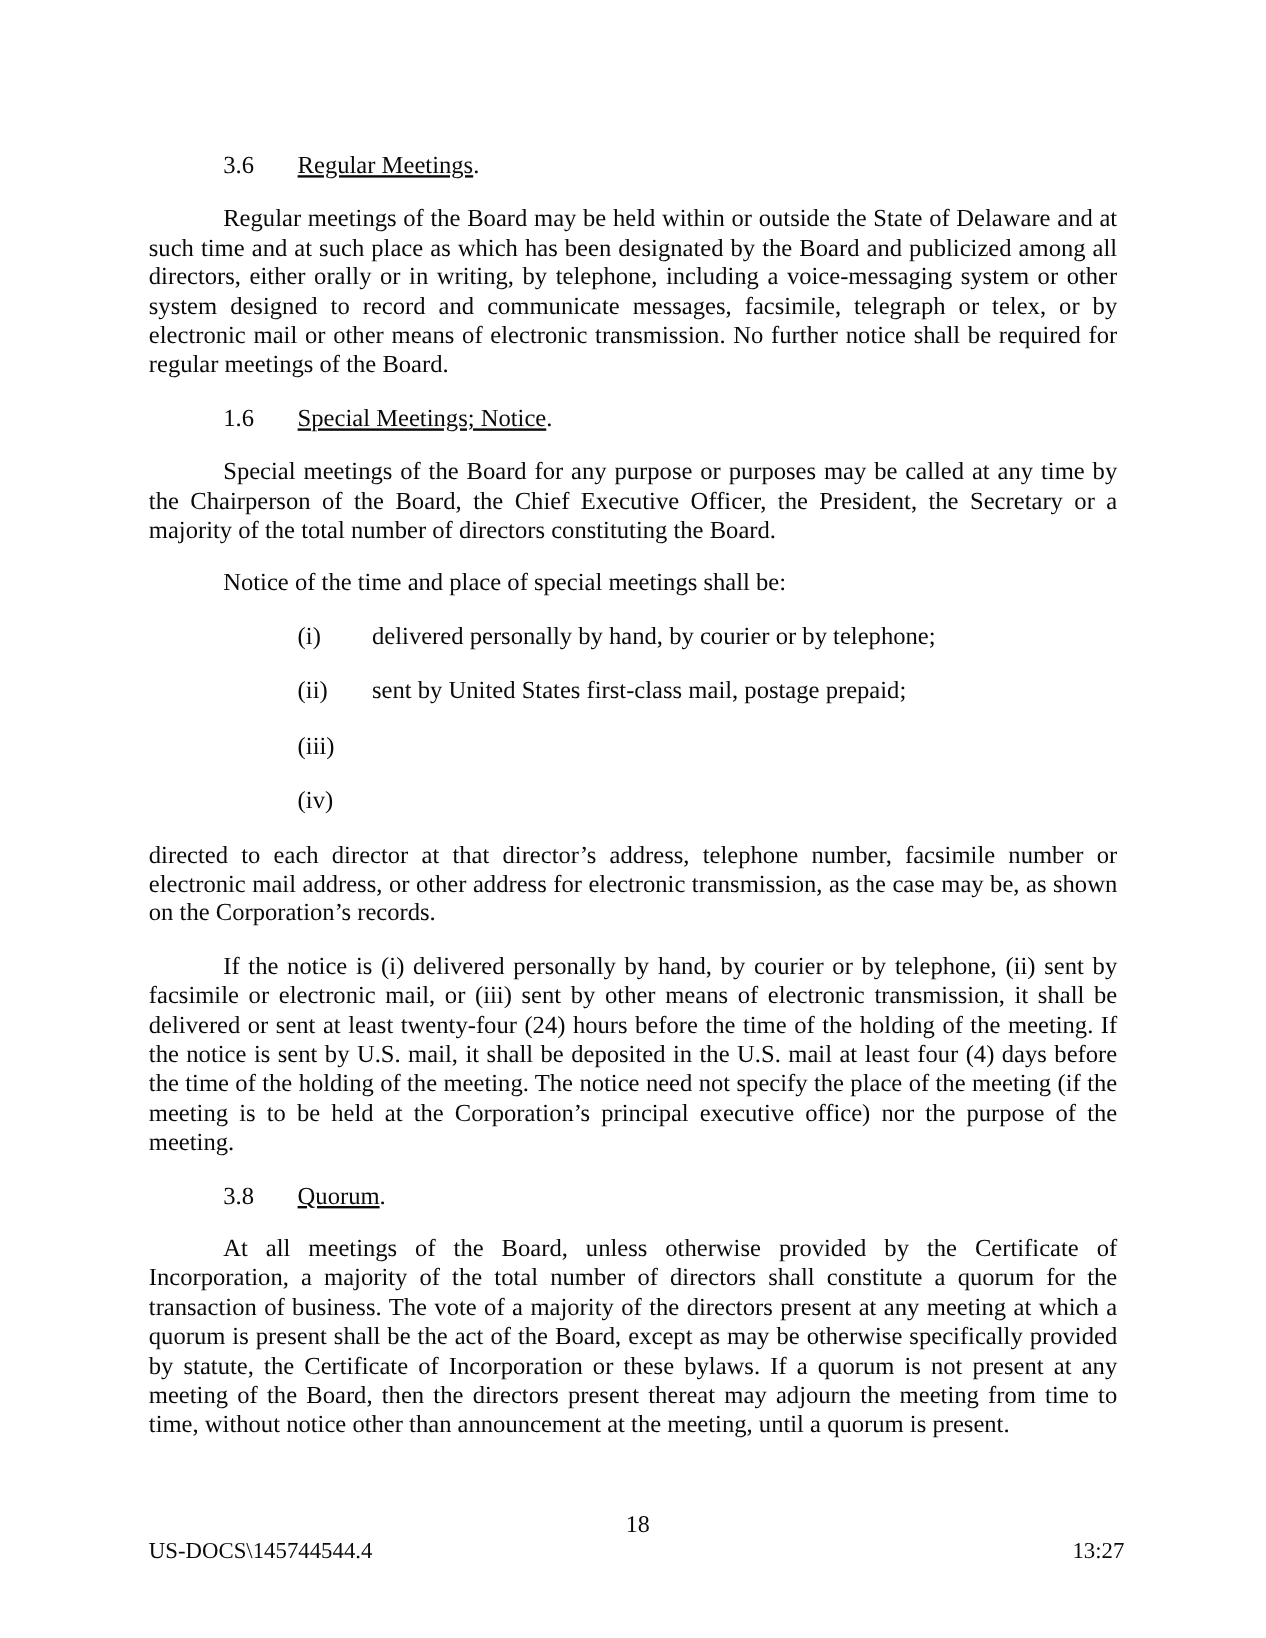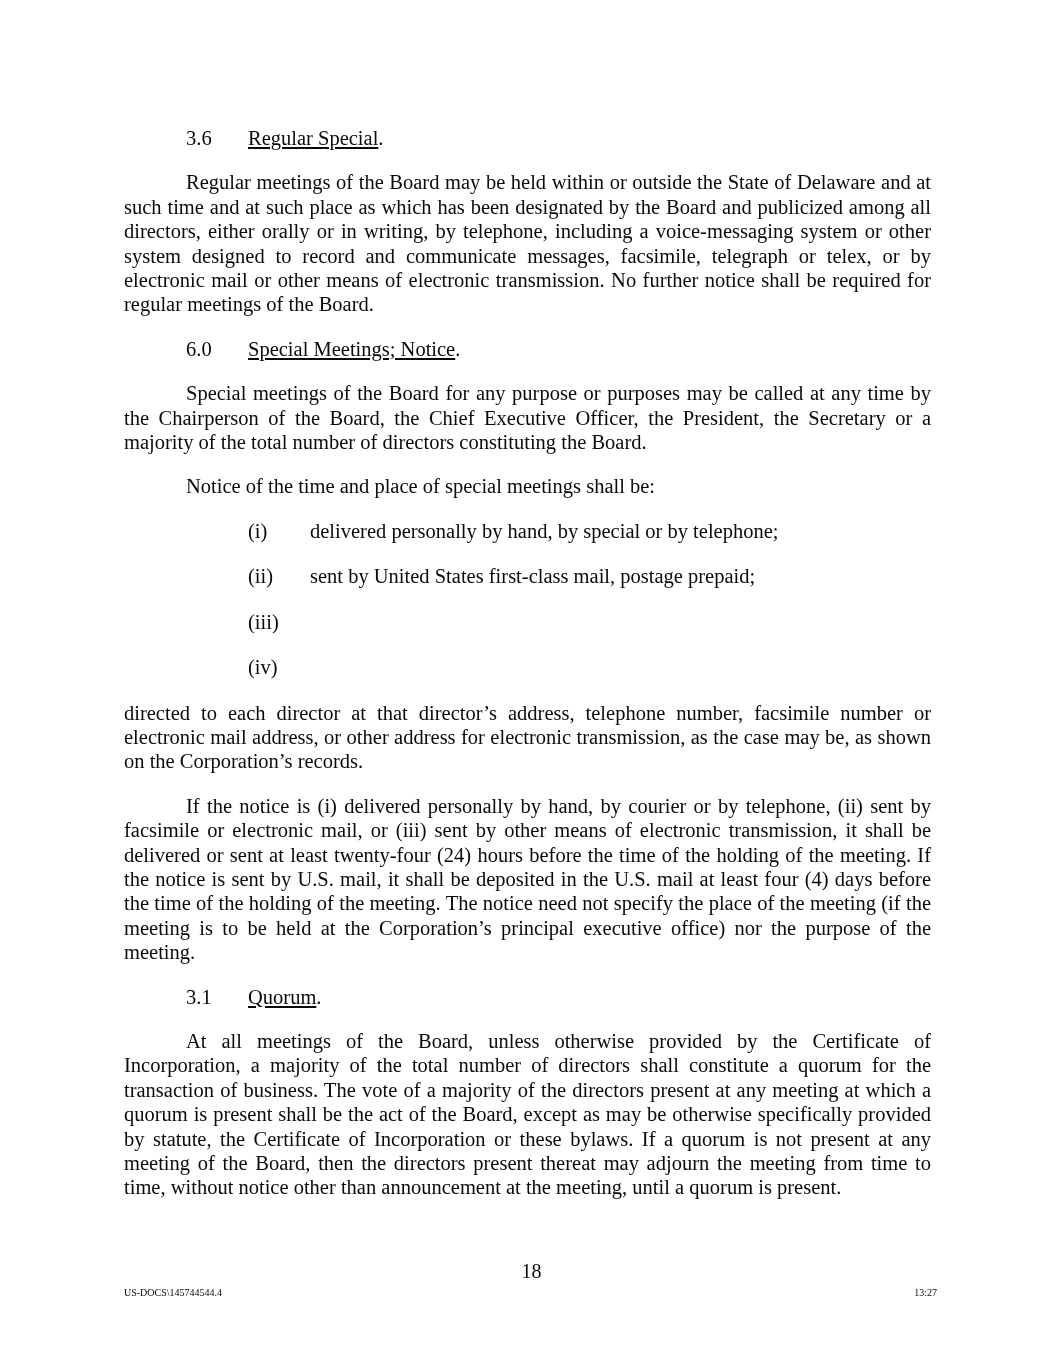--- a/index.html
+++ b/index.html
@@ -61,67 +61,67 @@
     font-size: 20px;
     line-height: 24px;
   }
   .footer-row {
     position: absolute;
     top: 1284px;
     left: 124px;
     right: 118px;
     display: flex;
     justify-content: space-between;
-    font-size: 10px;
+    font-size: 19px;
     line-height: 18px;
   }
 </style>
 </head>
 <body>
 
 <div class="page-content">
 
   <p class="heading">
-    <span class="h-num">3.6</span><span class="h-title">Regular Special</span><span class="h-period">.</span>
+    <span class="h-num">3.6</span><span class="h-title">Regular Meetings</span><span class="h-period">.</span>
   </p>
 
   <p class="para">Regular meetings of the Board may be held within or outside the State of Delaware and at such time and at such place as which has been designated by the Board and publicized among all directors, either orally or in writing, by telephone, including a voice-messaging system or other system designed to record and communicate messages, facsimile, telegraph or telex, or by electronic mail or other means of electronic transmission. No further notice shall be required for regular meetings of the Board.</p>
 
   <p class="heading">
-    <span class="h-num">6.0</span><span class="h-title">Special Meetings; Notice</span><span class="h-period">.</span>
+    <span class="h-num">1.6</span><span class="h-title">Special Meetings; Notice</span><span class="h-period">.</span>
   </p>
 
   <p class="para">Special meetings of the Board for any purpose or purposes may be called at any time by the Chairperson of the Board, the Chief Executive Officer, the President, the Secretary or a majority of the total number of directors constituting the Board.</p>
 
   <p class="para">Notice of the time and place of special meetings shall be:</p>
 
   <div class="list-item">
     <span class="li-marker">(i)</span>
-    <span class="li-text">delivered personally by hand, by special or by telephone;</span>
+    <span class="li-text">delivered personally by hand, by courier or by telephone;</span>
   </div>
 
   <div class="list-item">
     <span class="li-marker">(ii)</span>
     <span class="li-text">sent by United States first-class mail, postage prepaid;</span>
   </div>
 
   <div class="list-item">
     <span class="li-marker">(iii)</span>
   </div>
 
   <div class="list-item">
     <span class="li-marker">(iv)</span>
   </div>
 
   <p class="para no-indent">directed to each director at that director’s address, telephone number, facsimile number or electronic mail address, or other address for electronic transmission, as the case may be, as shown on the Corporation’s records.</p>
 
   <p class="para">If the notice is (i) delivered personally by hand, by courier or by telephone, (ii) sent by facsimile or electronic mail, or (iii) sent by other means of electronic transmission, it shall be delivered or sent at least twenty-four (24) hours before the time of the holding of the meeting. If the notice is sent by U.S. mail, it shall be deposited in the U.S. mail at least four (4) days before the time of the holding of the meeting. The notice need not specify the place of the meeting (if the meeting is to be held at the Corporation’s principal executive office) nor the purpose of the meeting.</p>
 
   <p class="heading">
-    <span class="h-num">3.1</span><span class="h-title">Quorum</span><span class="h-period">.</span>
+    <span class="h-num">3.8</span><span class="h-title">Quorum</span><span class="h-period">.</span>
   </p>
 
   <p class="para">At all meetings of the Board, unless otherwise provided by the Certificate of Incorporation, a majority of the total number of directors shall constitute a quorum for the transaction of business. The vote of a majority of the directors present at any meeting at which a quorum is present shall be the act of the Board, except as may be otherwise specifically provided by statute, the Certificate of Incorporation or these bylaws. If a quorum is not present at any meeting of the Board, then the directors present thereat may adjourn the meeting from time to time, without notice other than announcement at the meeting, until a quorum is present.</p>
 
 </div>
 
 <div class="footer-pagenum">18</div>
 
 <div class="footer-row">
   <span>US-DOCS\145744544.4</span>

